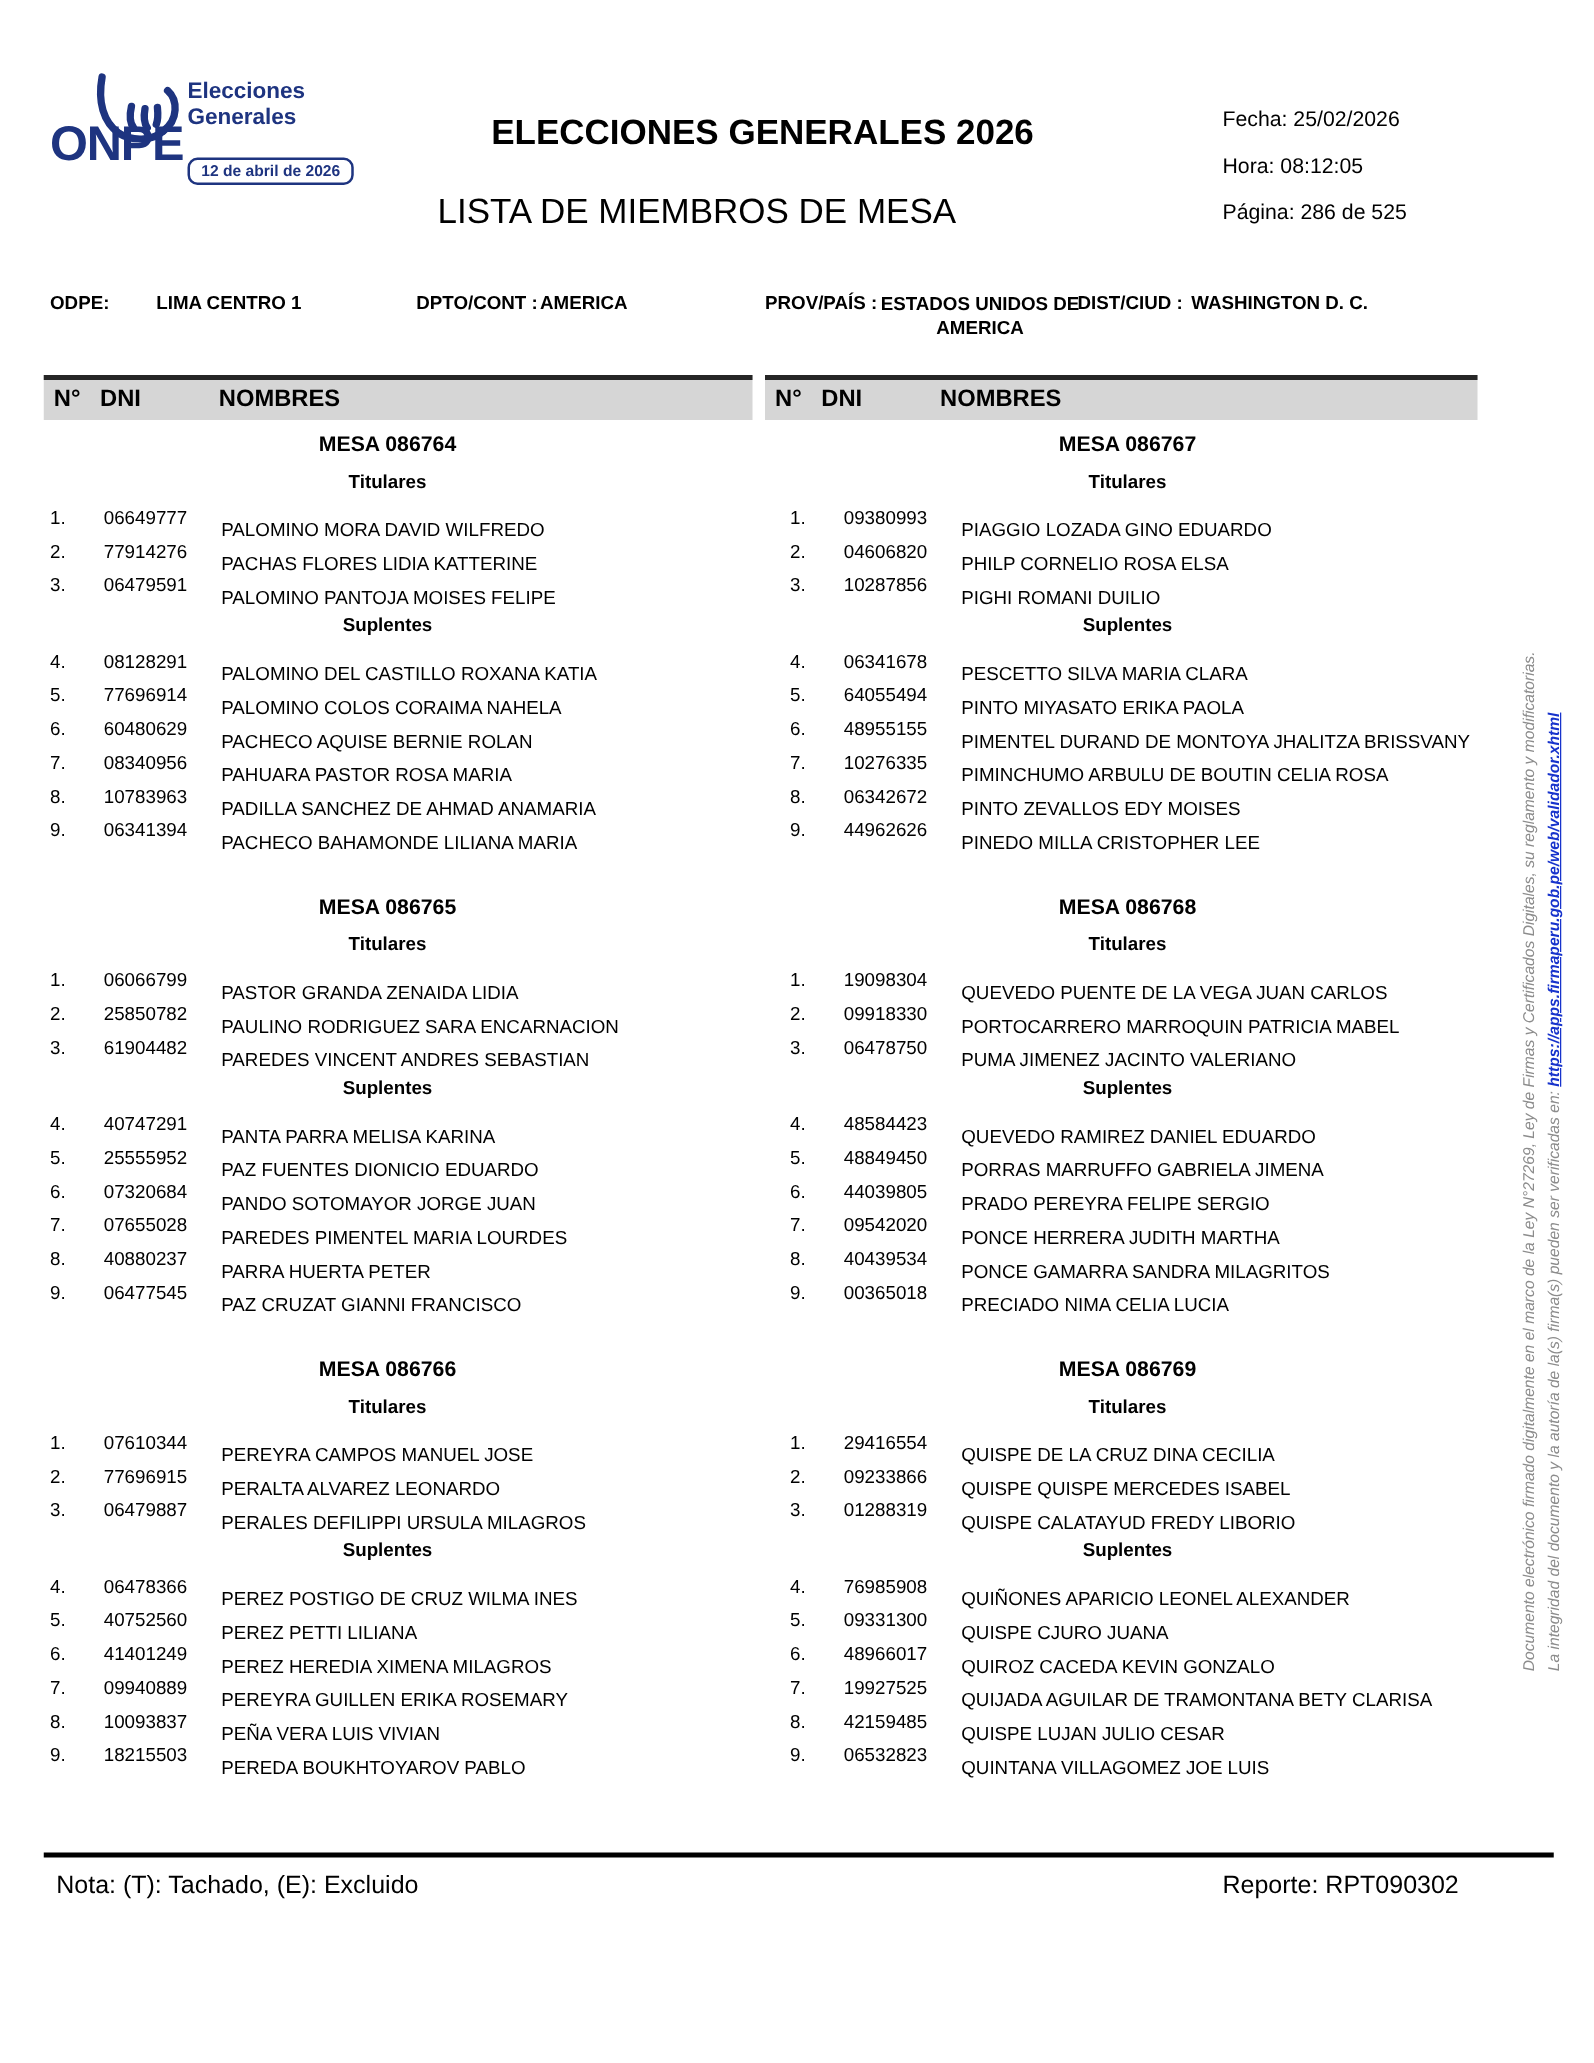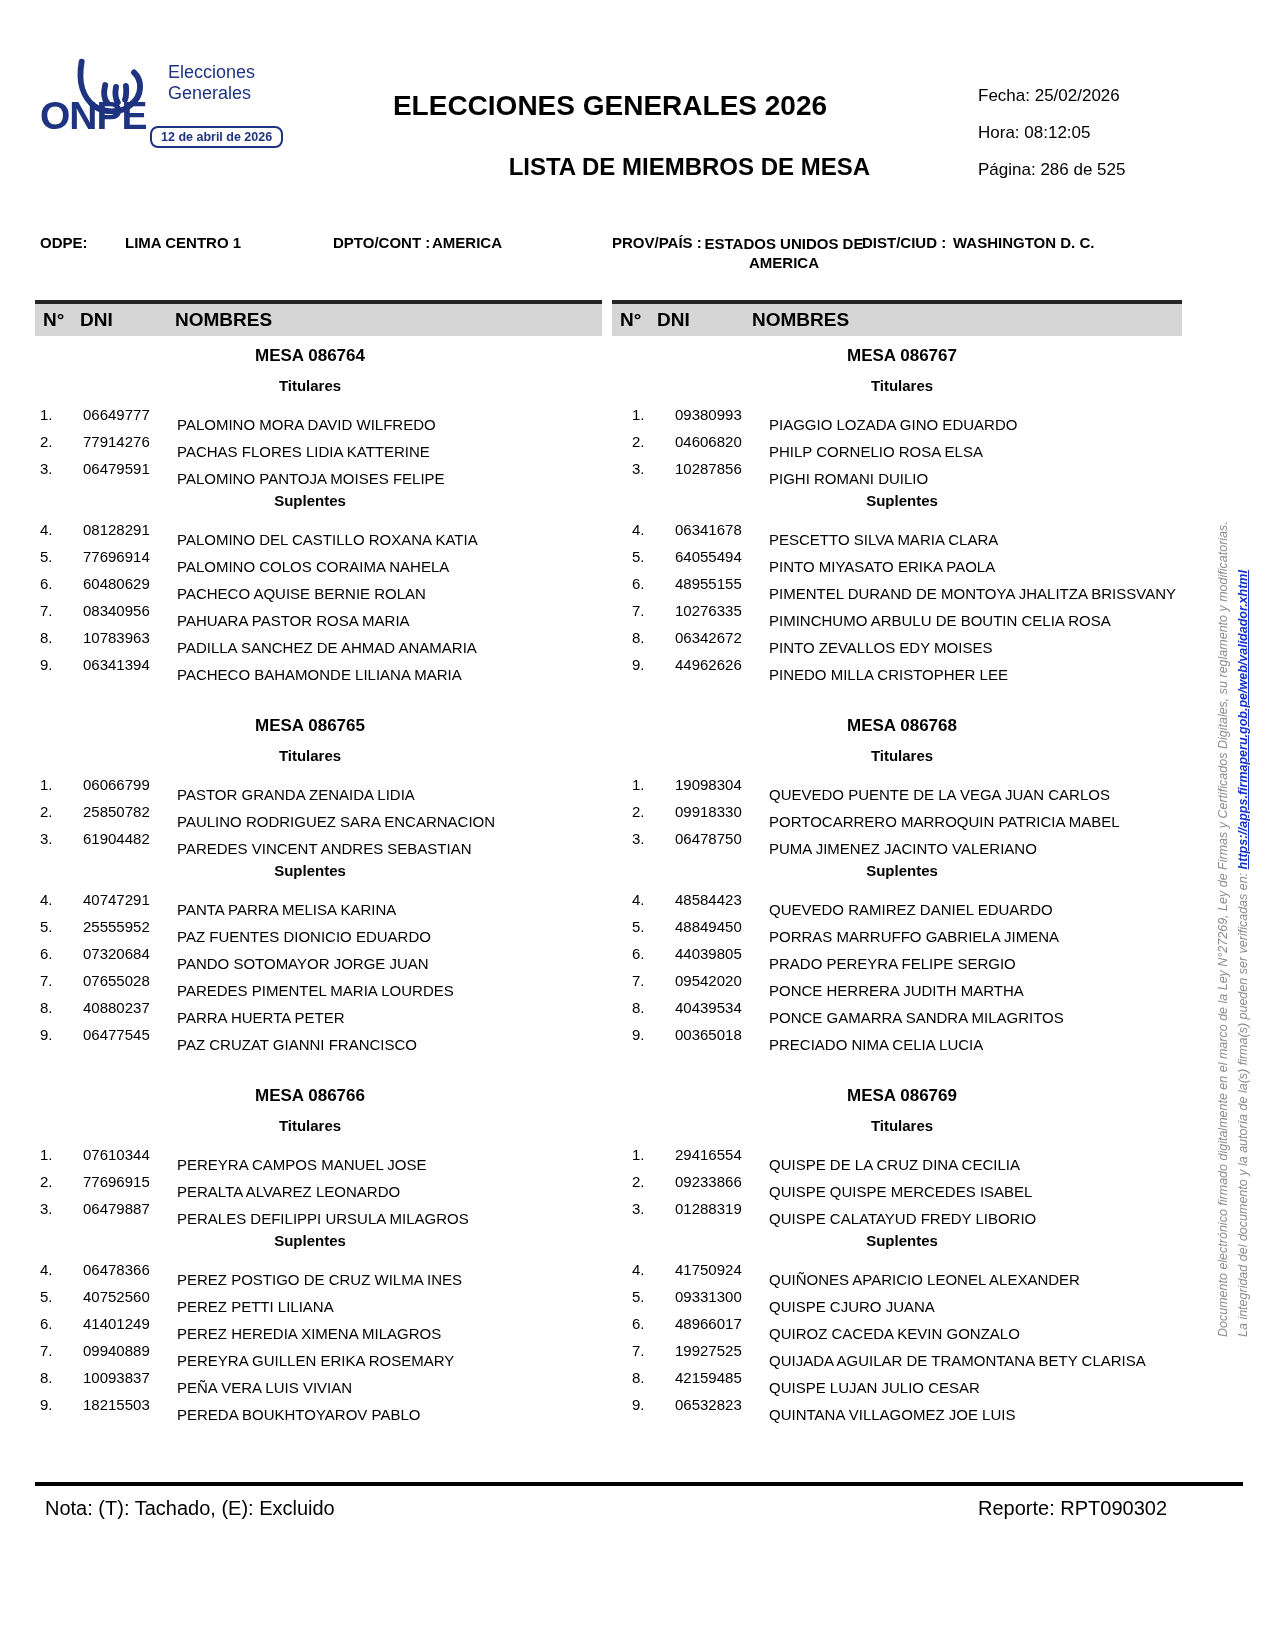--- a/index.html
+++ b/index.html
@@ -5,30 +5,30 @@
   html,body{margin:0;padding:0;background:#fff;}
   .page{position:relative;width:1275px;height:1650px;background:#fff;overflow:hidden;
         font-family:"Liberation Sans",sans-serif;color:#000;}
 
   
   .logo{position:absolute;left:40px;top:58px;width:310px;height:110px;}
   .hand-icon{position:absolute;left:30px;top:0;width:92px;height:56px;}
   .onpe-word{position:absolute;left:0;top:36px;font-size:39px;font-weight:700;
              letter-spacing:-1px;color:var(--brand,#1e3480);}
   .logo-right{position:absolute;left:110px;top:4px;}
-  .logo-line{font-size:18px;font-weight:400;color:var(--brand,#1e3480);line-height:21px;margin-left:18px;}
+  .logo-line{font-size:18px;font-weight:700;color:var(--brand,#1e3480);line-height:21px;}
   .logo-badge{margin-top:22px;display:inline-block;border:2px solid var(--brand,#1e3480);
               border-radius:8px;padding:2px 9px;font-size:12.5px;font-weight:700;
               color:var(--brand,#1e3480);white-space:nowrap;}
 
   
   .title1{position:absolute;left:350px;width:520px;top:90px;text-align:center;
           font-size:28px;font-weight:700;}
-  .title2{position:absolute;left:350px;width:520px;top:153px;text-align:right;
-          font-size:24px;font-weight:700;}
+  .title2{position:absolute;left:350px;width:520px;top:153px;text-align:left;
+          font-size:28px;font-weight:400;}
   .meta-line{position:absolute;left:978px;font-size:17px;white-space:nowrap;}
   .meta-fecha{top:86px;} .meta-hora{top:123px;} .meta-pagina{top:160px;}
 
   
   .odpe span{position:absolute;top:234px;font-size:15px;font-weight:700;white-space:nowrap;}
   .odpe .prov-value{white-space:normal;width:172px;text-align:center;line-height:19px;}
 
   
   .thead-half{position:absolute;top:300px;height:36px;background:var(--thead,#d6d6d6);
               border-top:4px solid #262626;box-sizing:border-box;display:flex;
@@ -380,21 +380,21 @@
           <span class="cell-name">QUISPE QUISPE MERCEDES ISABEL</span>
         </div>
         <div class="row">
           <span class="cell-n">3.</span>
           <span class="cell-dni">01288319</span>
           <span class="cell-name">QUISPE CALATAYUD FREDY LIBORIO</span>
         </div>
         <div class="group-label">Suplentes</div>
         <div class="row">
           <span class="cell-n">4.</span>
-          <span class="cell-dni">41750924</span>
+          <span class="cell-dni">76985908</span>
           <span class="cell-name">QUIÑONES APARICIO LEONEL ALEXANDER</span>
         </div>
         <div class="row">
           <span class="cell-n">5.</span>
           <span class="cell-dni">09331300</span>
           <span class="cell-name">QUISPE CJURO JUANA</span>
         </div>
         <div class="row">
           <span class="cell-n">6.</span>
           <span class="cell-dni">48966017</span>

